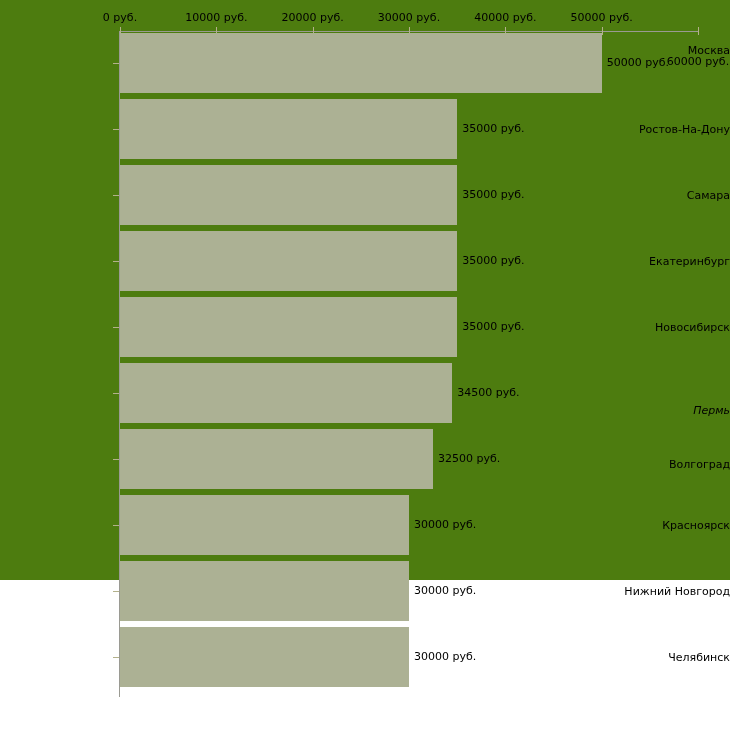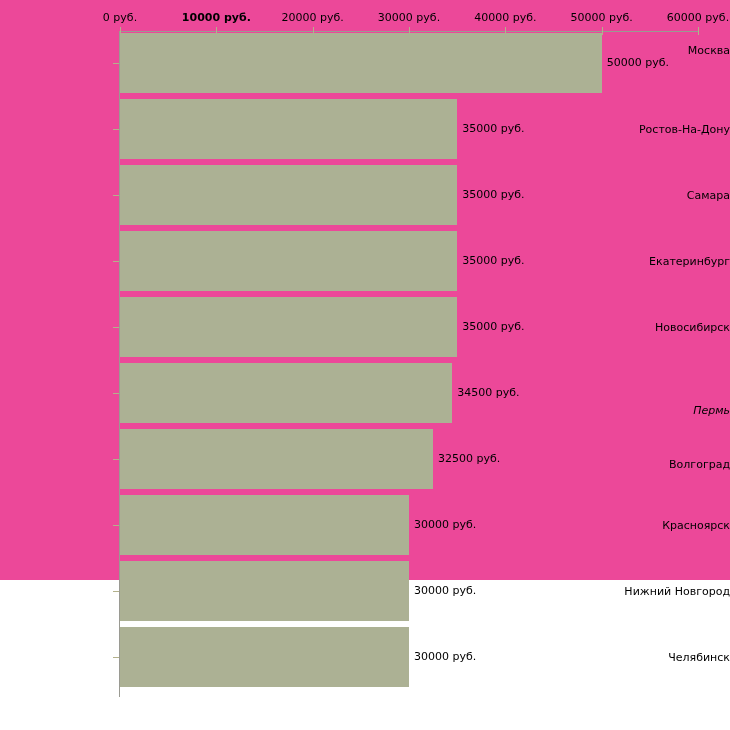--- a/index.html
+++ b/index.html
@@ -10,21 +10,21 @@
   body {
     width: 730px;
     height: 730px;
     font-family: "DejaVu Sans", "Liberation Sans", sans-serif;
     overflow: hidden;
   }
   #chart-root {
     position: relative;
     width: 730px;
     height: 580px;
-    background: #ec4899;
+    background: #4d7c0f;
   }
 
   
   .x-axis-line {
     position: absolute;
     left: 120px;
     top: 31px;
     width: 578px;
     height: 1px;
     background: #9a9a92;
@@ -89,31 +89,31 @@
 
 <div id="chart-root">
 
   <div class="x-axis-line"></div>
   <div class="y-axis-line"></div>
 
   <div id="x-ticks">
       <div class="x-tick" style="left: 120px;"></div>
       <div class="x-tick-label" style="left: 120px;">0 руб.</div>
       <div class="x-tick" style="left: 216.333px;"></div>
-      <div class="x-tick-label" style="left: 216.333px; font-weight: bold;">10000 руб.</div>
+      <div class="x-tick-label" style="left: 216.333px;">10000 руб.</div>
       <div class="x-tick" style="left: 312.667px;"></div>
       <div class="x-tick-label" style="left: 312.667px; text-align: right;">20000 руб.</div>
       <div class="x-tick" style="left: 409px;"></div>
       <div class="x-tick-label" style="left: 409px;">30000 руб.</div>
       <div class="x-tick" style="left: 505.333px;"></div>
       <div class="x-tick-label" style="left: 505.333px;">40000 руб.</div>
       <div class="x-tick" style="left: 601.667px;"></div>
       <div class="x-tick-label" style="left: 601.667px;">50000 руб.</div>
       <div class="x-tick" style="left: 698px;"></div>
-      <div class="x-tick-label" style="left: 698px;">60000 руб.</div>
+      <div class="x-tick-label" style="left: 698px; margin-top: 44px;">60000 руб.</div>
     </div>
   <div id="y-ticks">
       <div class="y-tick" style="top: 63px;"></div>
       <div class="y-tick" style="top: 129px;"></div>
       <div class="y-tick" style="top: 195px;"></div>
       <div class="y-tick" style="top: 261px;"></div>
       <div class="y-tick" style="top: 327px;"></div>
       <div class="y-tick" style="top: 393px;"></div>
       <div class="y-tick" style="top: 459px;"></div>
       <div class="y-tick" style="top: 525px;"></div>

